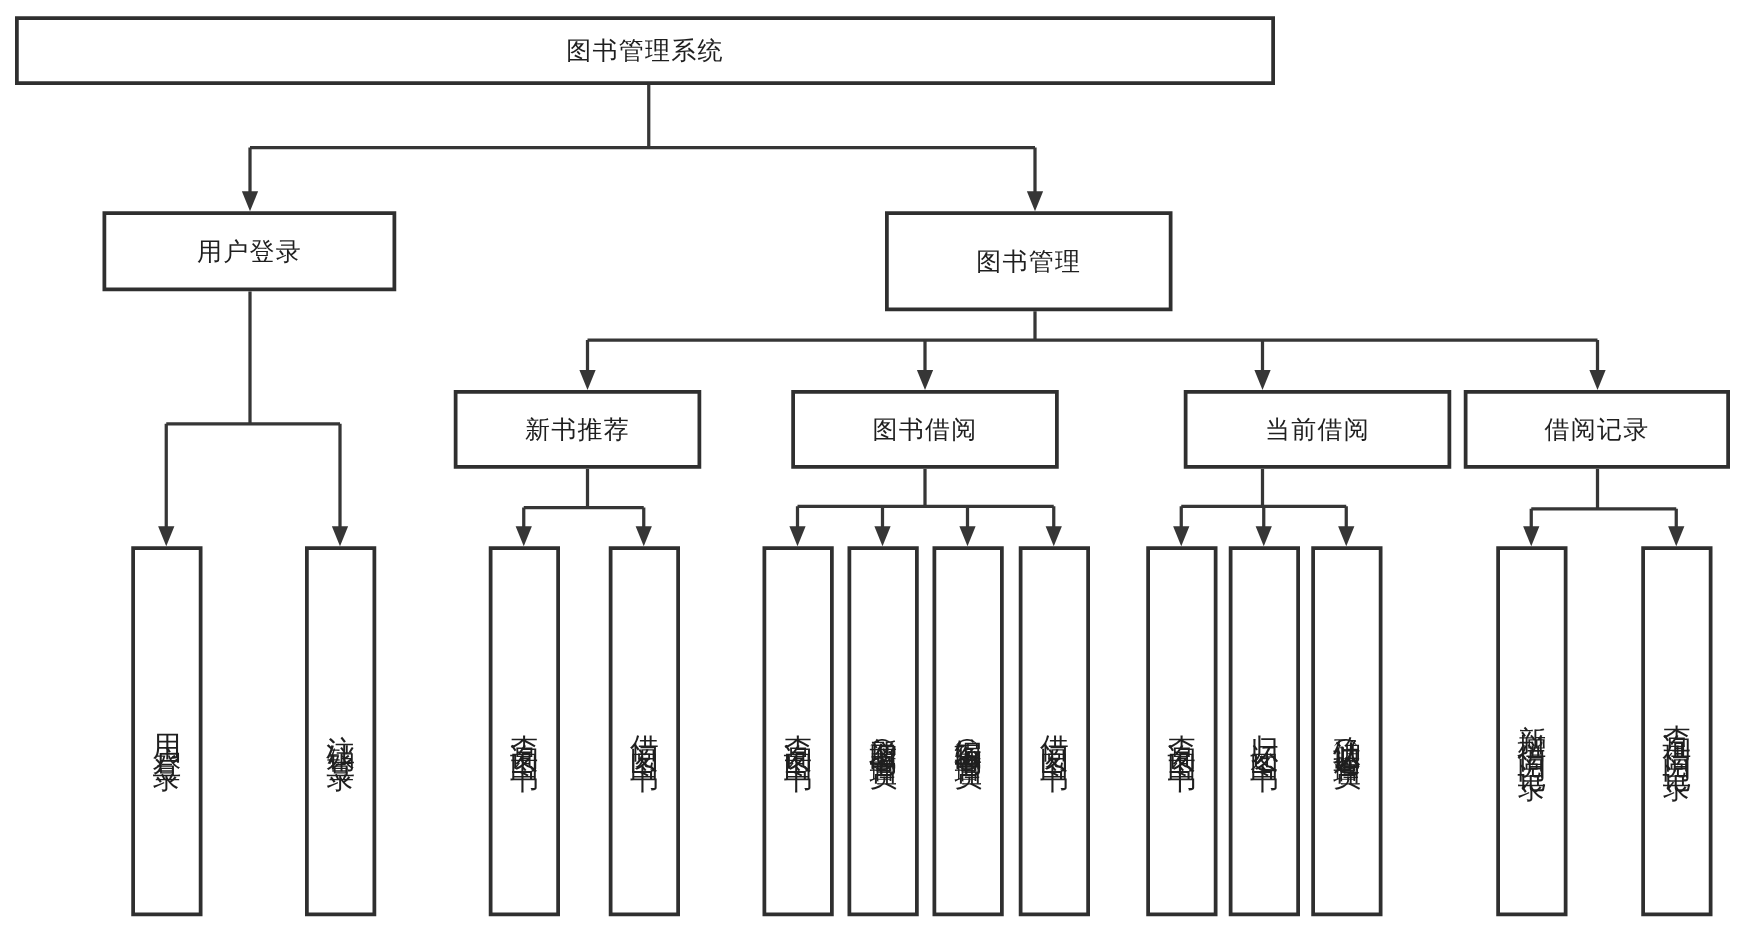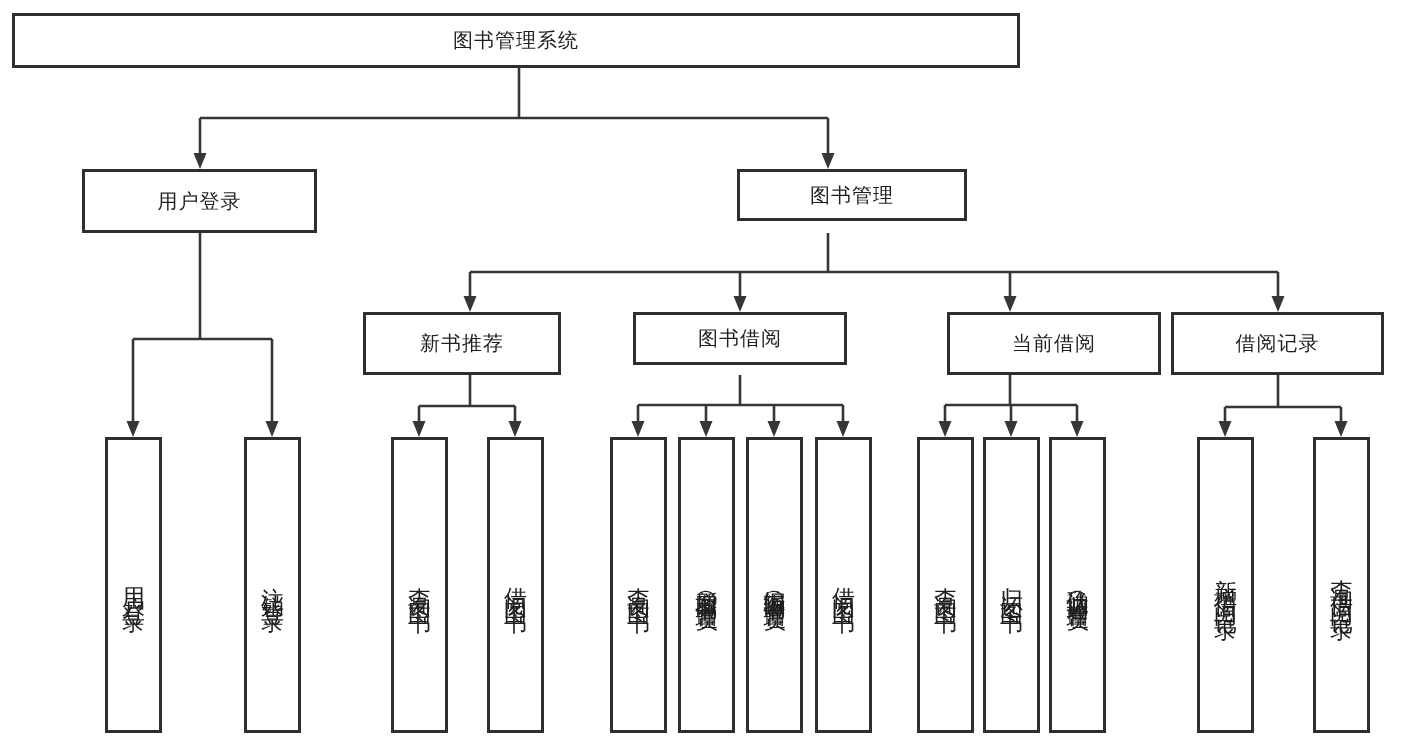--- a/index.html
+++ b/index.html
@@ -134,28 +134,28 @@
     </g>
   </svg>
 
   <div class="box h" style="left:12px; top:13px; width:1008px; height:55px;text-align:right;">
     <span class="label">图书管理系统</span>
   </div>
 
   <div class="box h" style="left:82px; top:169px; width:235px; height:64px;">
     <span class="label">用户登录</span>
   </div>
-  <div class="box h" style="left:737px; top:169px; width:230px; height:52px;">
+  <div class="box h" style="left:708px; top:169px; width:230px; height:80px;">
     <span class="label">图书管理</span>
   </div>
 
   <div class="box h" style="left:363px; top:312px; width:198px; height:63px;">
     <span class="label">新书推荐</span>
   </div>
-  <div class="box h" style="left:633px; top:312px; width:214px; height:53px;">
+  <div class="box h" style="left:633px; top:312px; width:214px; height:63px;">
     <span class="label">图书借阅</span>
   </div>
   <div class="box h" style="left:903px; top:312px; width:214px; height:63px;margin-left:44px;">
     <span class="label">当前借阅</span>
   </div>
   <div class="box h" style="left:1171px; top:312px; width:213px; height:63px;">
     <span class="label">借阅记录</span>
   </div>
 
   <div class="box leaf" style="left:105px; top:437px; width:57px; height:296px;">

